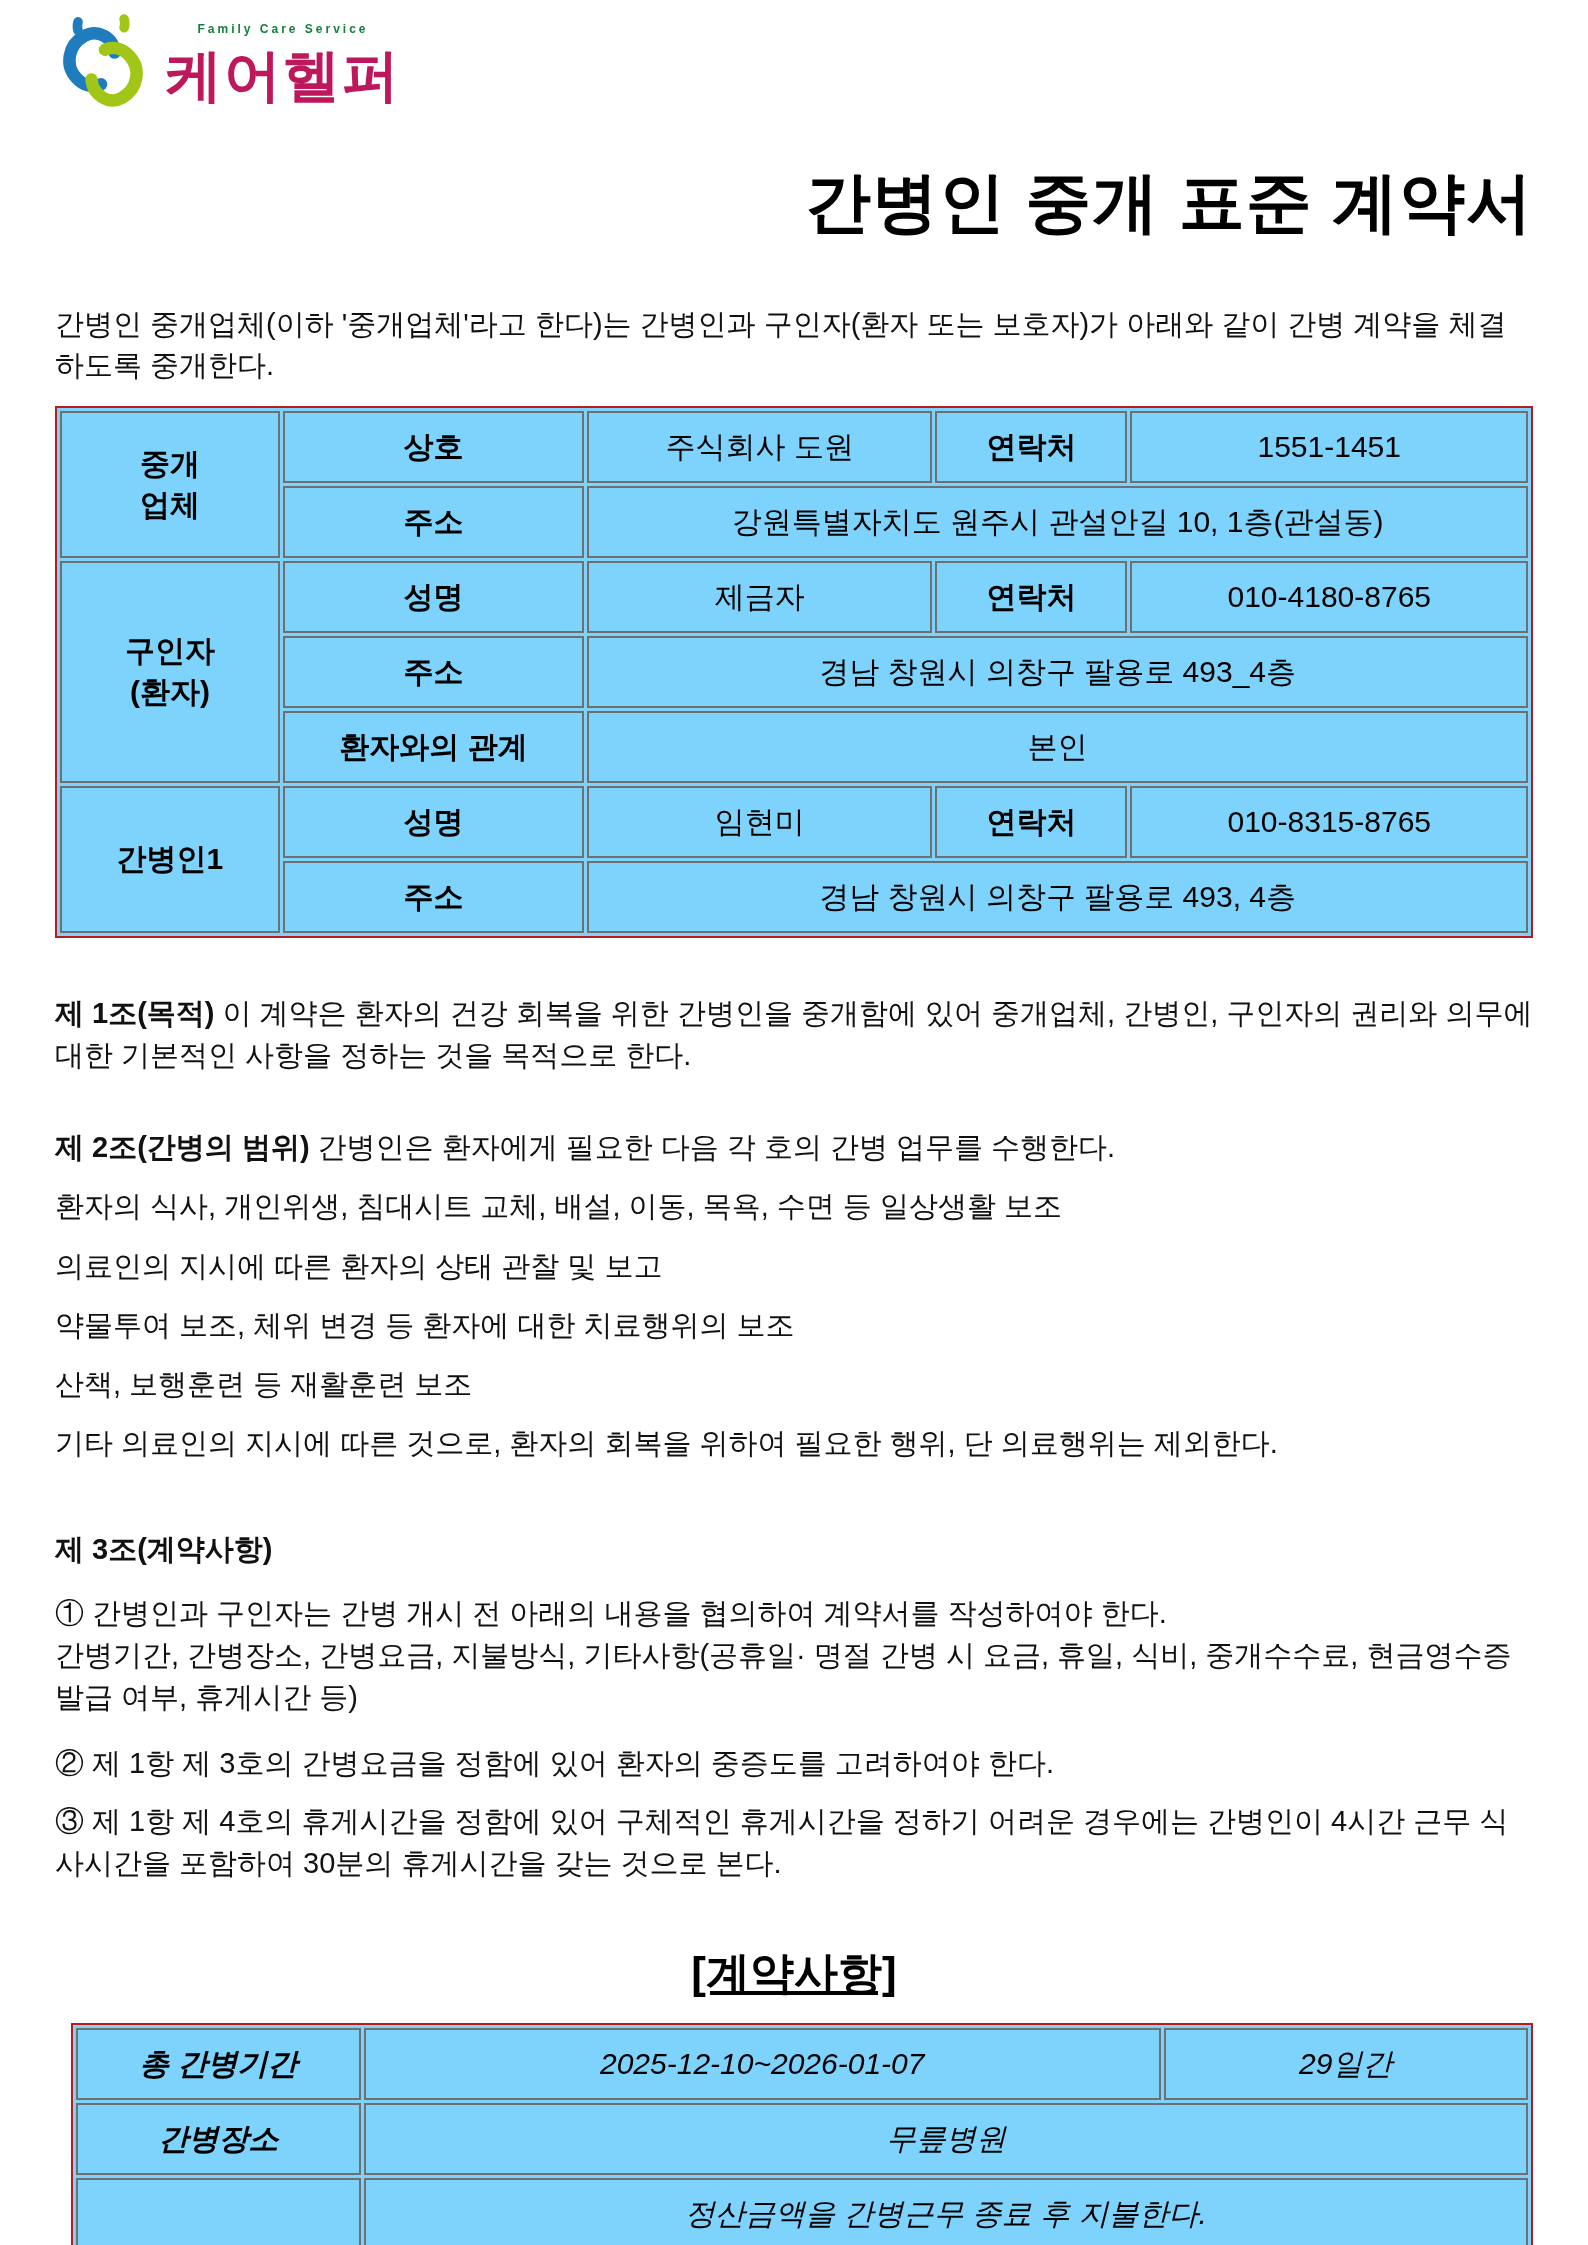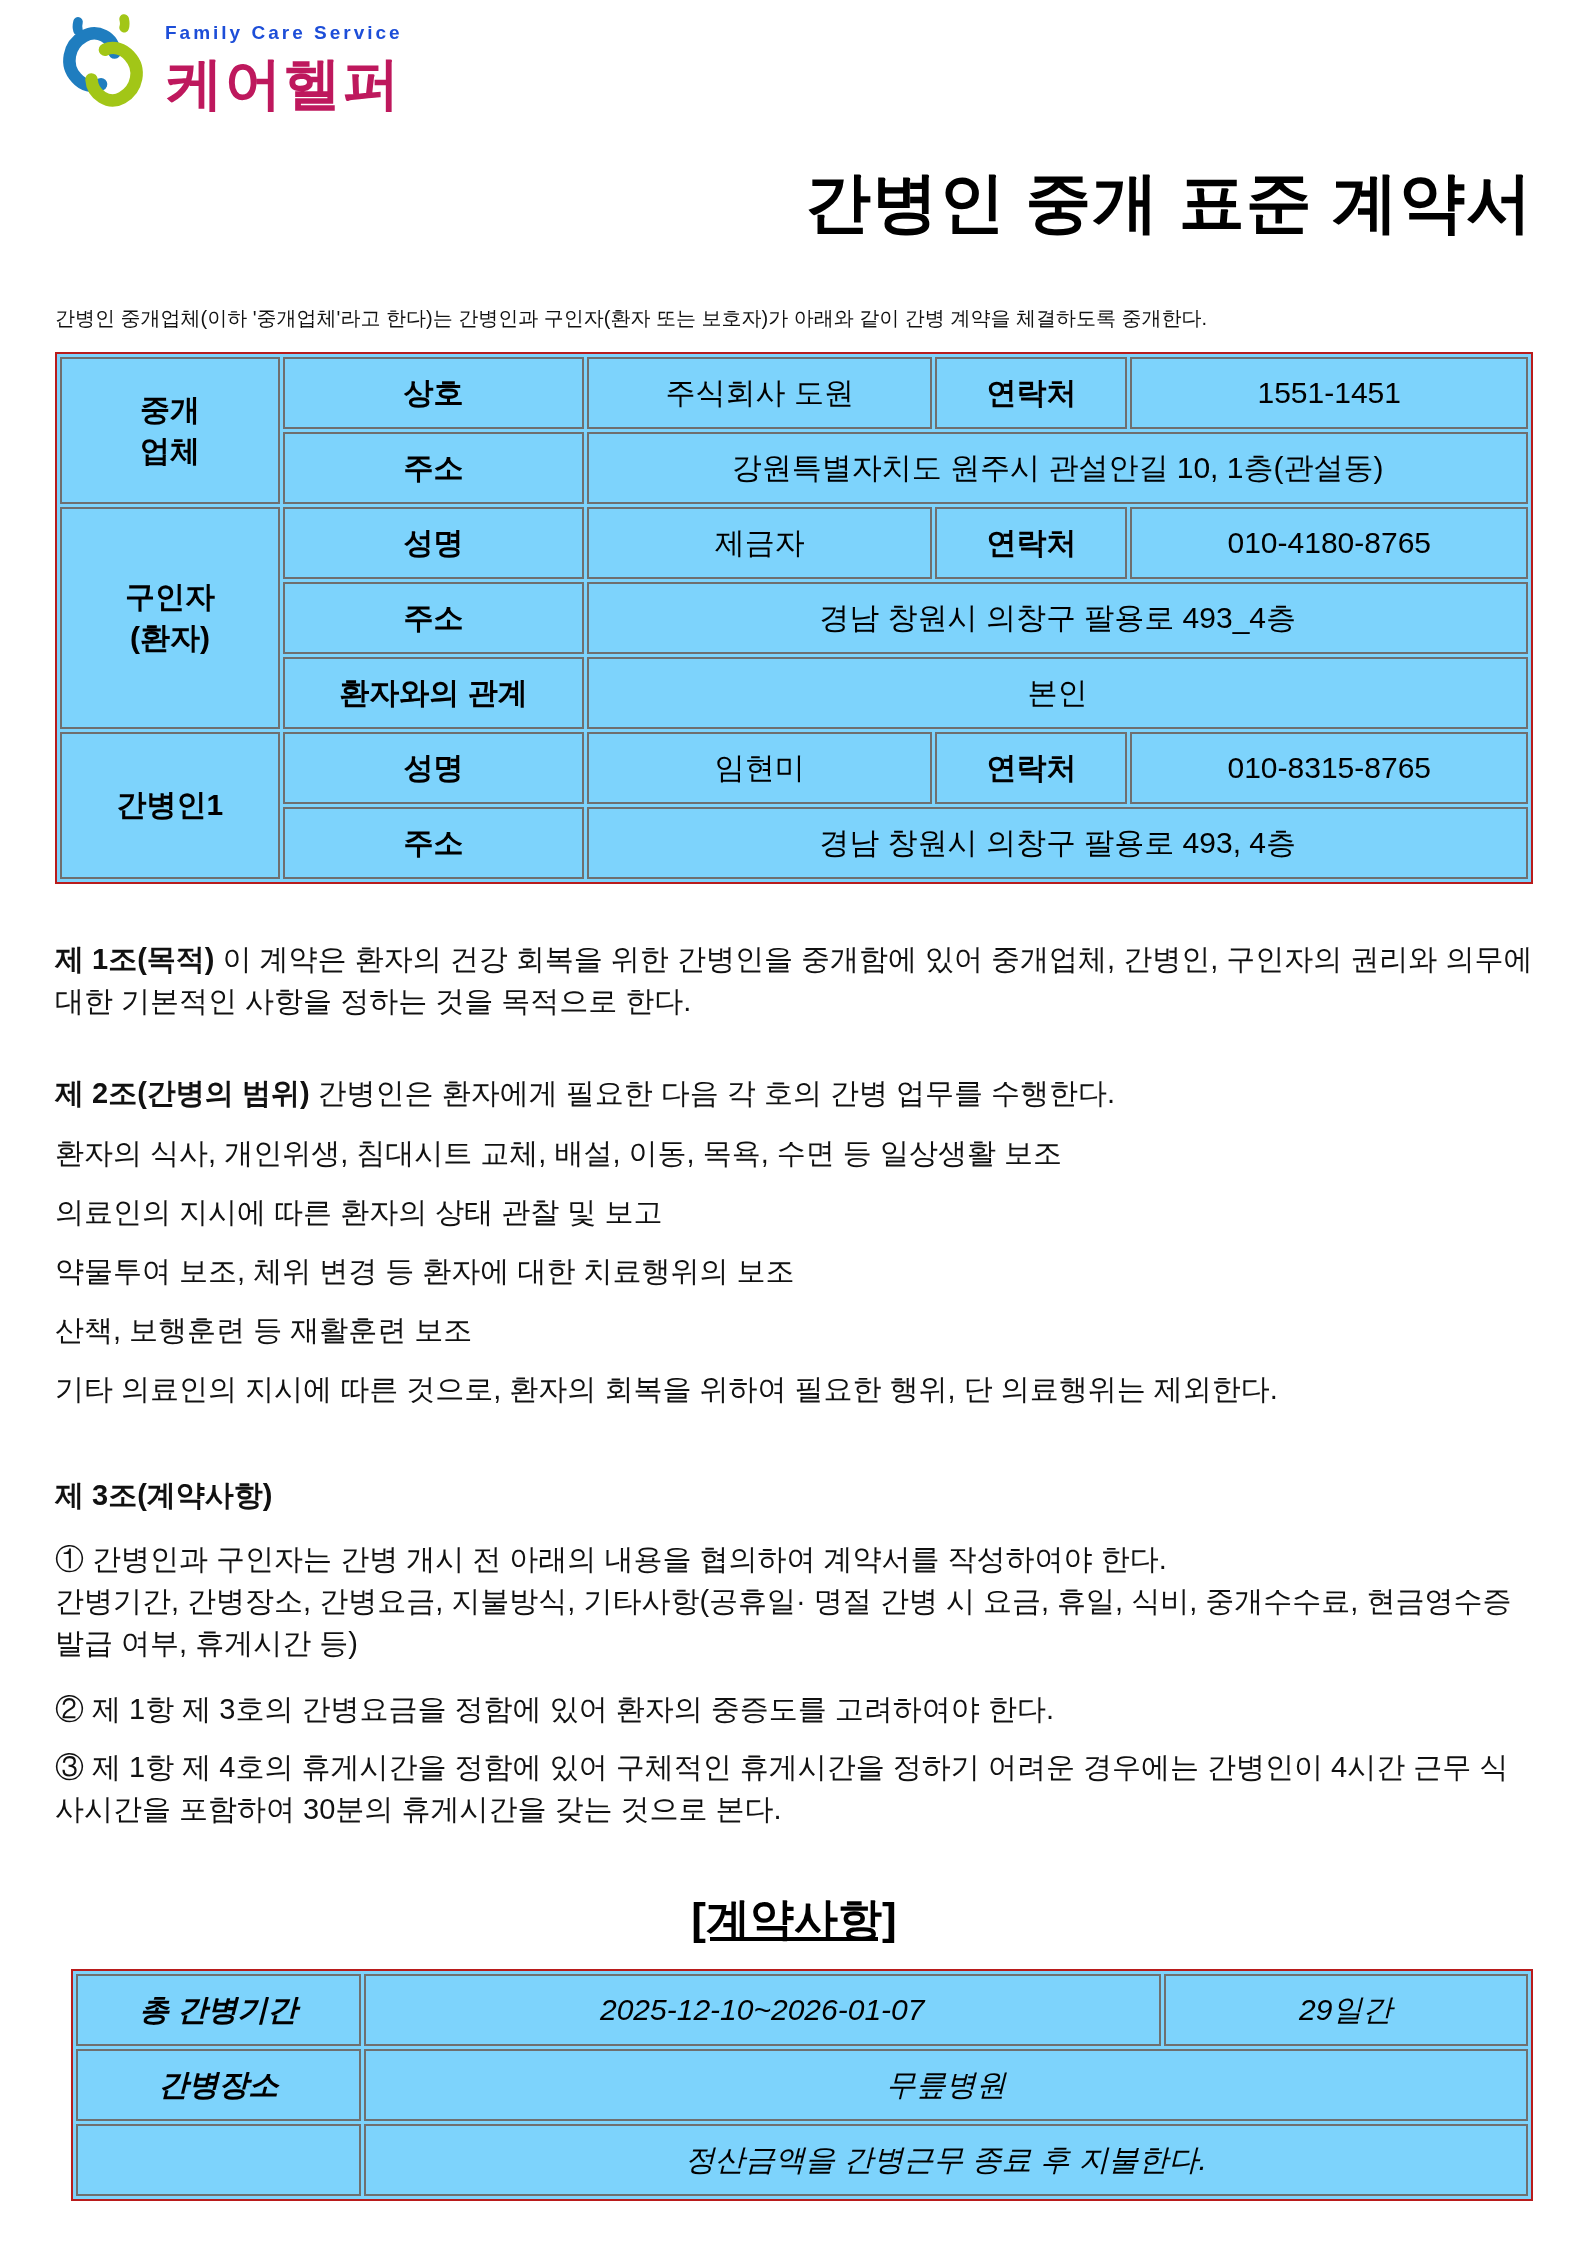--- a/index.html
+++ b/index.html
@@ -7,29 +7,29 @@
     width:1588px; height:2245px; overflow:hidden;
     background:#ffffff; color:#111;
     font-family:"Liberation Sans", sans-serif;
   }
   .page { box-sizing:border-box; width:1588px; padding:14px 55px 0 55px; }
 
   
   .logo-row { display:flex; align-items:flex-start; gap:14px; height:126px; }
   .logo-mark svg { display:block; }
   .logo-text { display:flex; flex-direction:column; align-items:center; padding-top:8px; }
-  .tagline { font-size:19px; letter-spacing:3px; font-weight:600; color:#1d4ed8; }
+  .tagline { font-size:12px; letter-spacing:3px; font-weight:600; color:#15803d; }
   .brand { font-size:57px; font-weight:800; letter-spacing:2px; margin-top:2px; }
 
   
   h1.doc-title {
     margin:18px 0 0 0; text-align:right;
     font-size:66px; font-weight:800; letter-spacing:1px; color:#000;
   }
-  p.intro { margin:56px 0 0 0; font-size:20px; line-height:1.42; }
+  p.intro { margin:56px 0 0 0; font-size:29px; line-height:1.42; }
 
   .articles p { margin:0; font-size:29px; line-height:1.45; }
   .articles b { font-weight:800; }
   .mt-a1 { margin-top:54px !important; }
   .mt-a2 { margin-top:50px !important; }
   .mt-item { margin-top:17px !important; }
   .mt-a3 { margin-top:64px !important; }
   .mt-c1 { margin-top:22px !important; }
   .mt-c2 { margin-top:24px !important; }
   .mt-c3 { margin-top:16px !important; }

